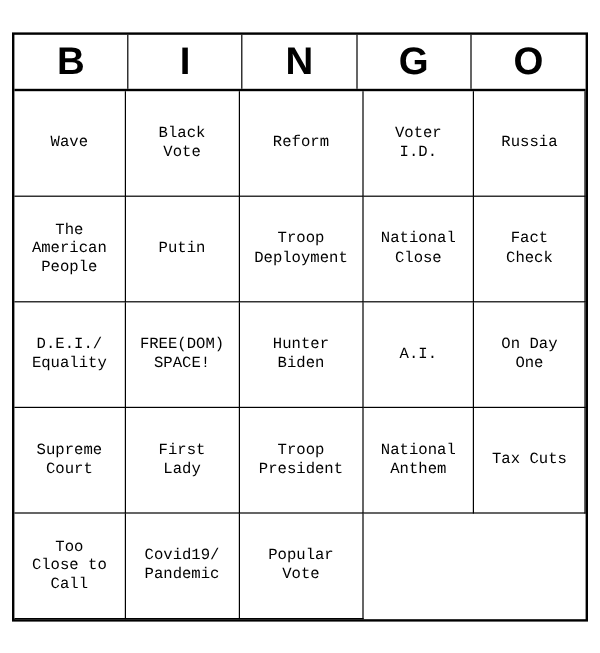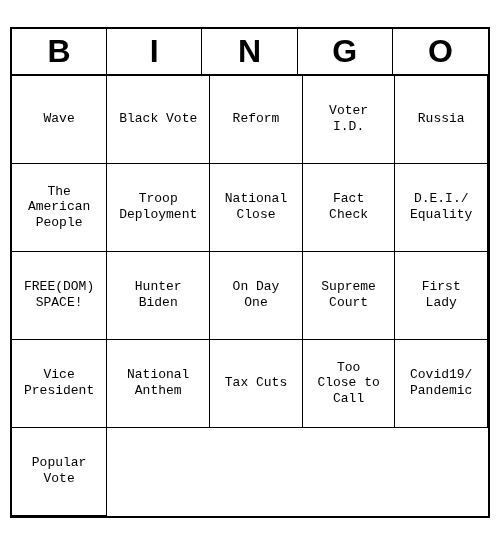--- a/index.html
+++ b/index.html
@@ -86,48 +86,54 @@
       <div class="bingo-cell">
         <span class="cell-text lg">Voter I.D.</span>
       </div>
       <div class="bingo-cell">
         <span class="cell-text md">Russia</span>
       </div>
       <div class="bingo-cell">
         <span class="cell-text sm">The American People</span>
       </div>
       <div class="bingo-cell">
+        <span class="cell-text xl">Putin</span>
+      </div>
+      <div class="bingo-cell">
         <span class="cell-text xs">Troop Deployment</span>
       </div>
       <div class="bingo-cell">
         <span class="cell-text sm">National Close</span>
       </div>
       <div class="bingo-cell">
         <span class="cell-text xl">Fact Check</span>
       </div>
       <div class="bingo-cell">
         <span class="cell-text sm">D.E.I./ Equality</span>
       </div>
       <div class="bingo-cell">
         <span class="cell-text xs">FREE(DOM) SPACE!</span>
       </div>
       <div class="bingo-cell">
         <span class="cell-text md">Hunter Biden</span>
       </div>
       <div class="bingo-cell">
+        <span class="cell-text xl">A.I.</span>
+      </div>
+      <div class="bingo-cell">
         <span class="cell-text md">On Day One</span>
       </div>
       <div class="bingo-cell">
         <span class="cell-text sm">Supreme Court</span>
       </div>
       <div class="bingo-cell">
         <span class="cell-text lg">First Lady</span>
       </div>
       <div class="bingo-cell">
-        <span class="cell-text sm">Vice President</span>
+        <span class="cell-text sm">Troop President</span>
       </div>
       <div class="bingo-cell">
         <span class="cell-text sm">National Anthem</span>
       </div>
       <div class="bingo-cell">
         <span class="cell-text xl">Tax Cuts</span>
       </div>
       <div class="bingo-cell">
         <span class="cell-text sm">Too Close to Call</span>
       </div>

